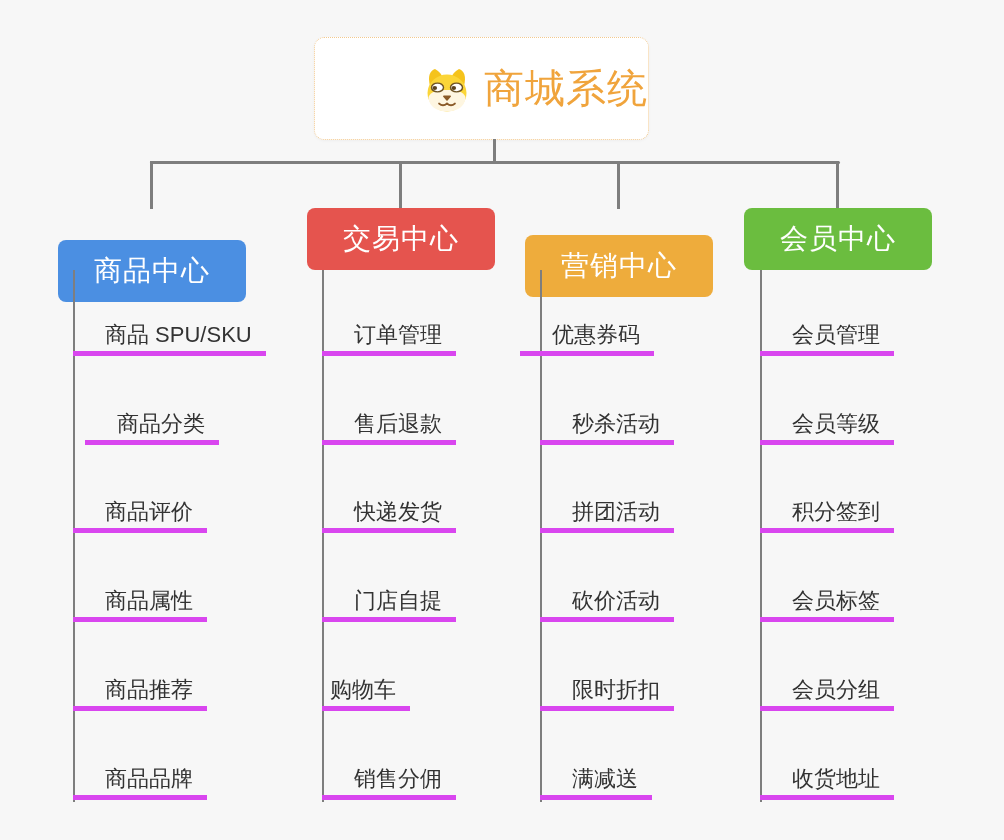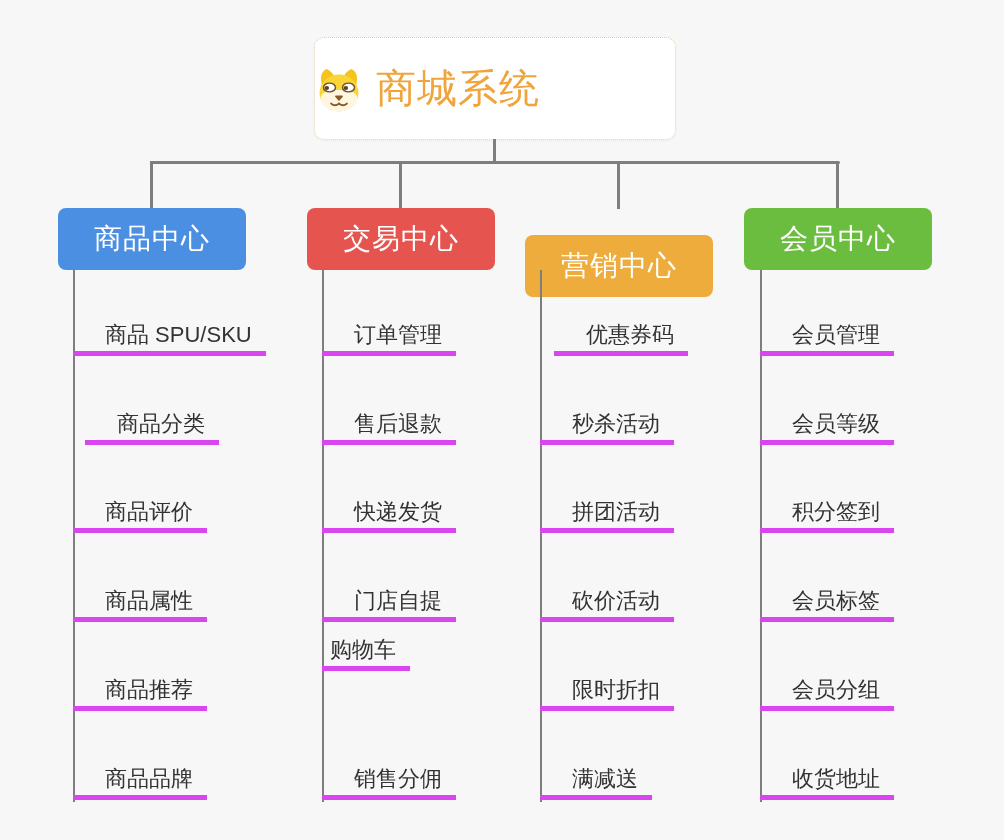--- a/index.html
+++ b/index.html
@@ -1,23 +1,23 @@
 <!DOCTYPE html>
 <html><head>
 <meta charset="utf-8">
 <style>
   html,body{margin:0;padding:0;}
   body{font-family:"Liberation Sans","DejaVu Sans",sans-serif;background:#e9e9e9;}
   .canvas{position:relative;width:1004px;height:840px;background:#F7F7F7;overflow:hidden;margin:0 auto;}
 
   
   .root-node{
-    position:absolute;left:314px;top:37px;width:362px;height:103px;
+    position:absolute;left:314px;top:37px;width:335px;height:103px;
     background:#ffffff;border:1px dotted #F3C98E;border-radius:10px;
-    display:flex;align-items:center;justify-content:flex-start;gap:13px;
+    display:flex;align-items:center;justify-content:flex-end;gap:13px;
     box-shadow:0 1px 3px rgba(0,0,0,0.04);
     box-sizing:border-box;
   }
   .root-title{font-size:40px;color:#F0A43C;font-weight:500;letter-spacing:1px;white-space:nowrap;}
   .dog-icon{width:48px;height:48px;flex:0 0 auto;margin-top:2px;}
 
   
   .line{position:absolute;background:#7E7E7E;}
   .rail-h{border-radius:3px;}
 
@@ -62,21 +62,21 @@
     <span class="root-title">商城系统</span>
   </div>
 
   <div class="line" style="left:493px;top:139px;width:3px;height:24px;"></div>
   <div class="line rail-h" style="left:150px;top:161px;width:690px;height:3px;"></div>
   <div class="line" style="left:150px;top:161px;width:3px;height:48px;"></div>
   <div class="line" style="left:399px;top:161px;width:3px;height:48px;"></div>
   <div class="line" style="left:617px;top:161px;width:3px;height:48px;"></div>
   <div class="line" style="left:836px;top:161px;width:3px;height:48px;"></div>
 
-  <div class="branch-node" style="left: 58px; background: rgb(75, 143, 226);">
+  <div class="branch-node" style="left: 58px; background: rgb(75, 143, 226); margin-top: 32px;">
     <span>商品中心</span>
   </div>
   <div class="branch-node" style="left: 307px; background: rgb(229, 84, 78);">
     <span>交易中心</span>
   </div>
   <div class="branch-node" style="left: 525px; background: rgb(238, 172, 60); margin-top: 27px;">
     <span>营销中心</span>
   </div>
   <div class="branch-node" style="left: 744px; background: rgb(107, 189, 63);">
     <span>会员中心</span>
@@ -91,24 +91,24 @@
   <div class="leaf-node" style="left:73px;top:399px;margin-left:12px;">商品分类</div>
   <div class="leaf-node" style="left:73px;top:487px;">商品评价</div>
   <div class="leaf-node" style="left:73px;top:576px;">商品属性</div>
   <div class="leaf-node" style="left:73px;top:665px;">商品推荐</div>
   <div class="leaf-node" style="left:73px;top:754px;">商品品牌</div>
 
   <div class="leaf-node" style="left:322px;top:310px;">订单管理</div>
   <div class="leaf-node" style="left:322px;top:399px;">售后退款</div>
   <div class="leaf-node" style="left:322px;top:487px;">快递发货</div>
   <div class="leaf-node" style="left:322px;top:576px;">门店自提</div>
-  <div class="leaf-node" style="left:322px;top:625px;padding-left:8px;">购物车</div>
+  <div class="leaf-node" style="left:322px;top:665px;padding-left:8px;">购物车</div>
   <div class="leaf-node" style="left:322px;top:754px;">销售分佣</div>
 
-  <div class="leaf-node" style="left:554px;top:310px;text-align:right;">优惠券码</div>
+  <div class="leaf-node" style="left:520px;top:310px;text-align:right;">优惠券码</div>
   <div class="leaf-node" style="left:540px;top:399px;">秒杀活动</div>
   <div class="leaf-node" style="left:540px;top:487px;">拼团活动</div>
   <div class="leaf-node" style="left:540px;top:576px;">砍价活动</div>
   <div class="leaf-node" style="left:540px;top:665px;">限时折扣</div>
   <div class="leaf-node" style="left:540px;top:754px;">满减送</div>
 
   <div class="leaf-node" style="left:760px;top:310px;">会员管理</div>
   <div class="leaf-node" style="left:760px;top:399px;">会员等级</div>
   <div class="leaf-node" style="left:760px;top:487px;">积分签到</div>
   <div class="leaf-node" style="left:760px;top:576px;">会员标签</div>

